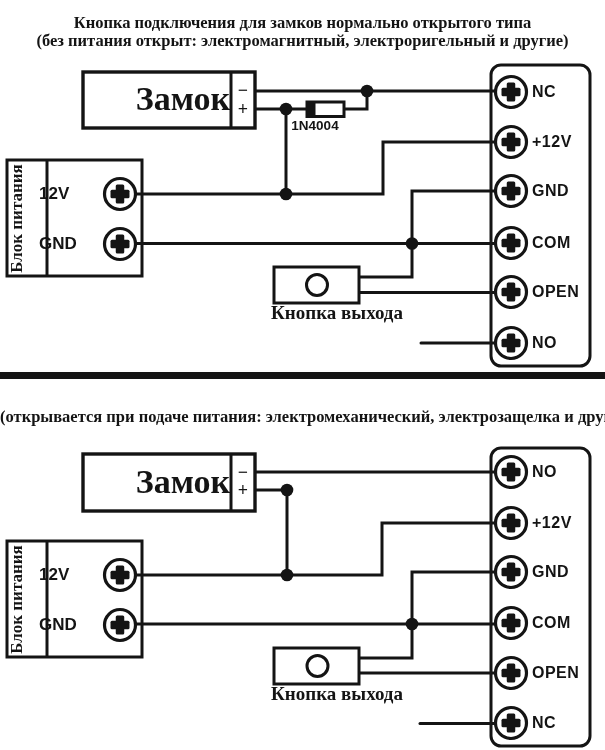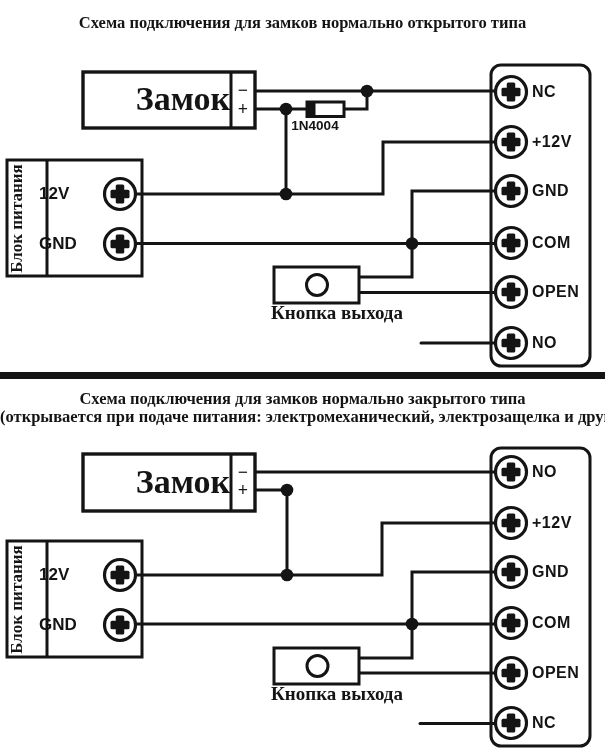--- a/index.html
+++ b/index.html
@@ -107,42 +107,42 @@
         <use href="#screw" transform="translate(511 472)"></use>
         <use href="#screw" transform="translate(511 523)"></use>
         <use href="#screw" transform="translate(511 572)"></use>
         <use href="#screw" transform="translate(511 623)"></use>
         <use href="#screw" transform="translate(511 673)"></use>
         <use href="#screw" transform="translate(511 723)"></use>
       </g>
     </g>
   </svg>
 
-  <div class="lbl title" style="top:13px">Схема подключения для замков нормально открытого типа</div>
+  <div class="lbl title" style="top:13px">Кнопка подключения для замков нормально открытого типа</div>
+  <div class="lbl title" style="top:31px">(без питания открыт: электромагнитный, электроригельный и другие)</div>
 
   <div class="lbl lock-name" style="left:86px;top:80px;width:144px">Замок</div>
   <div class="lbl pm" style="left:231px;top:79px">−</div>
   <div class="lbl pm" style="left:231px;top:98px">+</div>
 
   <div class="lbl diode-lbl" style="left:283px;top:119px">1N4004</div>
 
   <div class="lbl psu-name" style="left:-31px;top:198px">Блок питания</div>
   <div class="lbl psu-lbl" style="left:39px;top:184px">12V</div>
   <div class="lbl psu-lbl" style="left:39px;top:234px">GND</div>
 
   <div class="lbl term-lbl" style="left:532px;top:81px">NC</div>
   <div class="lbl term-lbl" style="left:532px;top:131px">+12V</div>
   <div class="lbl term-lbl" style="left:532px;top:180px">GND</div>
   <div class="lbl term-lbl" style="left:532px;top:232px">COM</div>
   <div class="lbl term-lbl" style="left:532px;top:281px">OPEN</div>
   <div class="lbl term-lbl" style="left:532px;top:332px">NO</div>
 
   <div class="lbl btn-lbl" style="left:243px;top:304px">Кнопка выхода</div>
 
-  <div class="lbl title" style="top:389px">Схема подключения для замков нормально закрытого типа</div>
   <div class="lbl title" style="top:407px">(открывается при подаче питания: электромеханический, электрозащелка и другие)</div>
 
   <div class="lbl lock-name" style="left:86px;top:463px;width:144px">Замок</div>
   <div class="lbl pm" style="left:231px;top:461px">−</div>
   <div class="lbl pm" style="left:231px;top:479px">+</div>
 
   <div class="lbl psu-name" style="left:-31px;top:579px">Блок питания</div>
   <div class="lbl psu-lbl" style="left:39px;top:565px">12V</div>
   <div class="lbl psu-lbl" style="left:39px;top:615px">GND</div>
 

